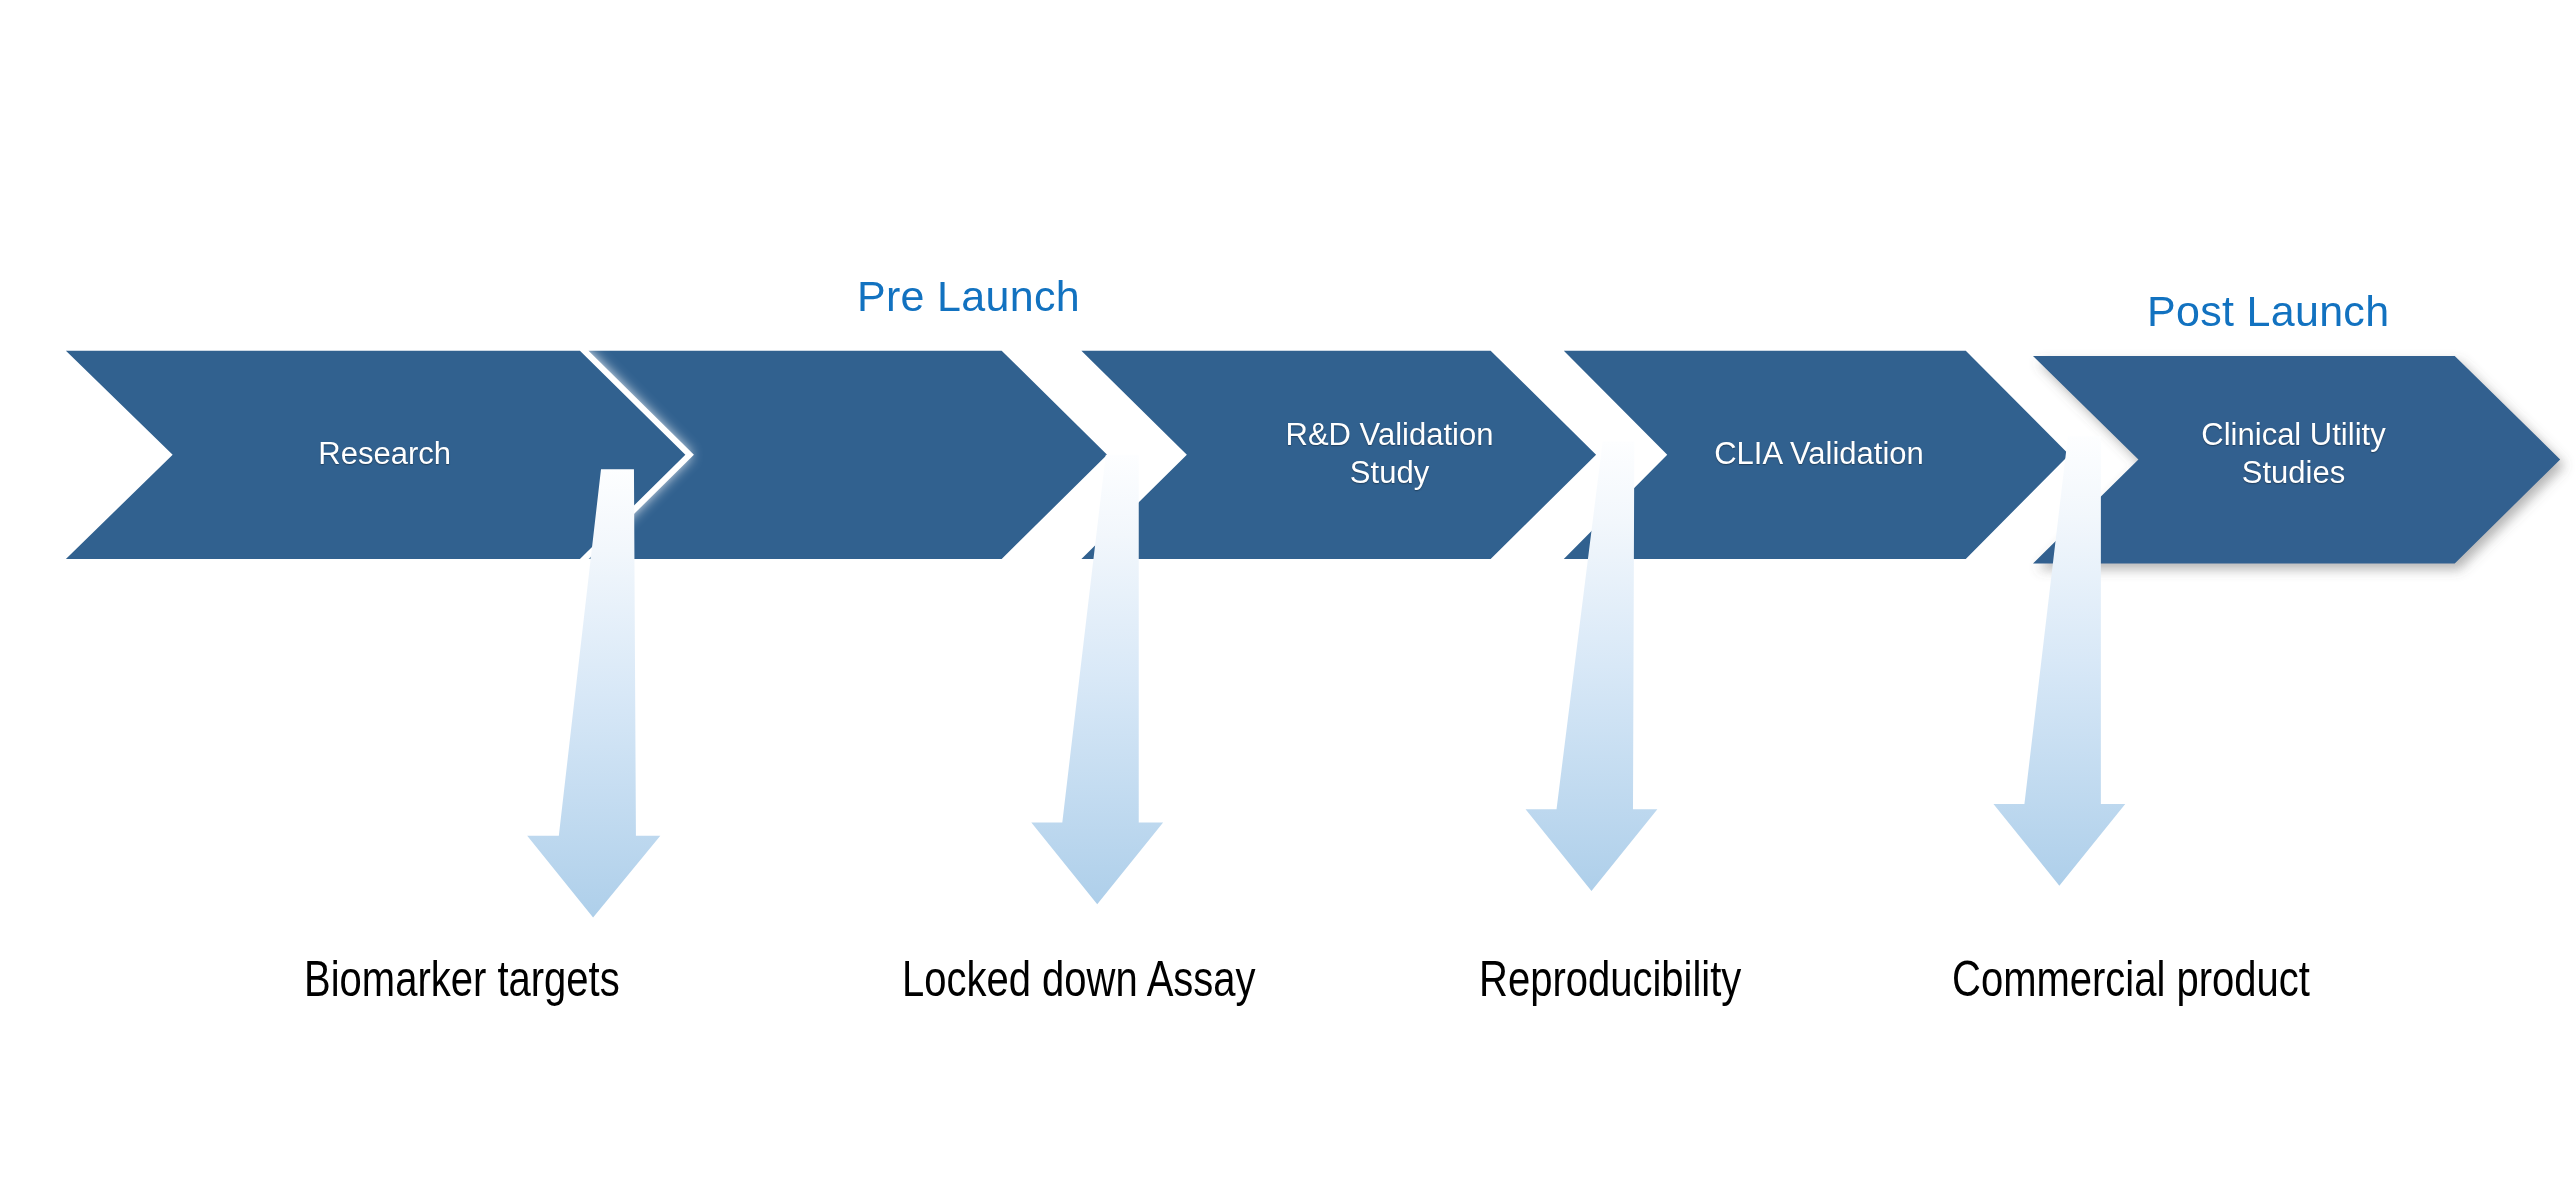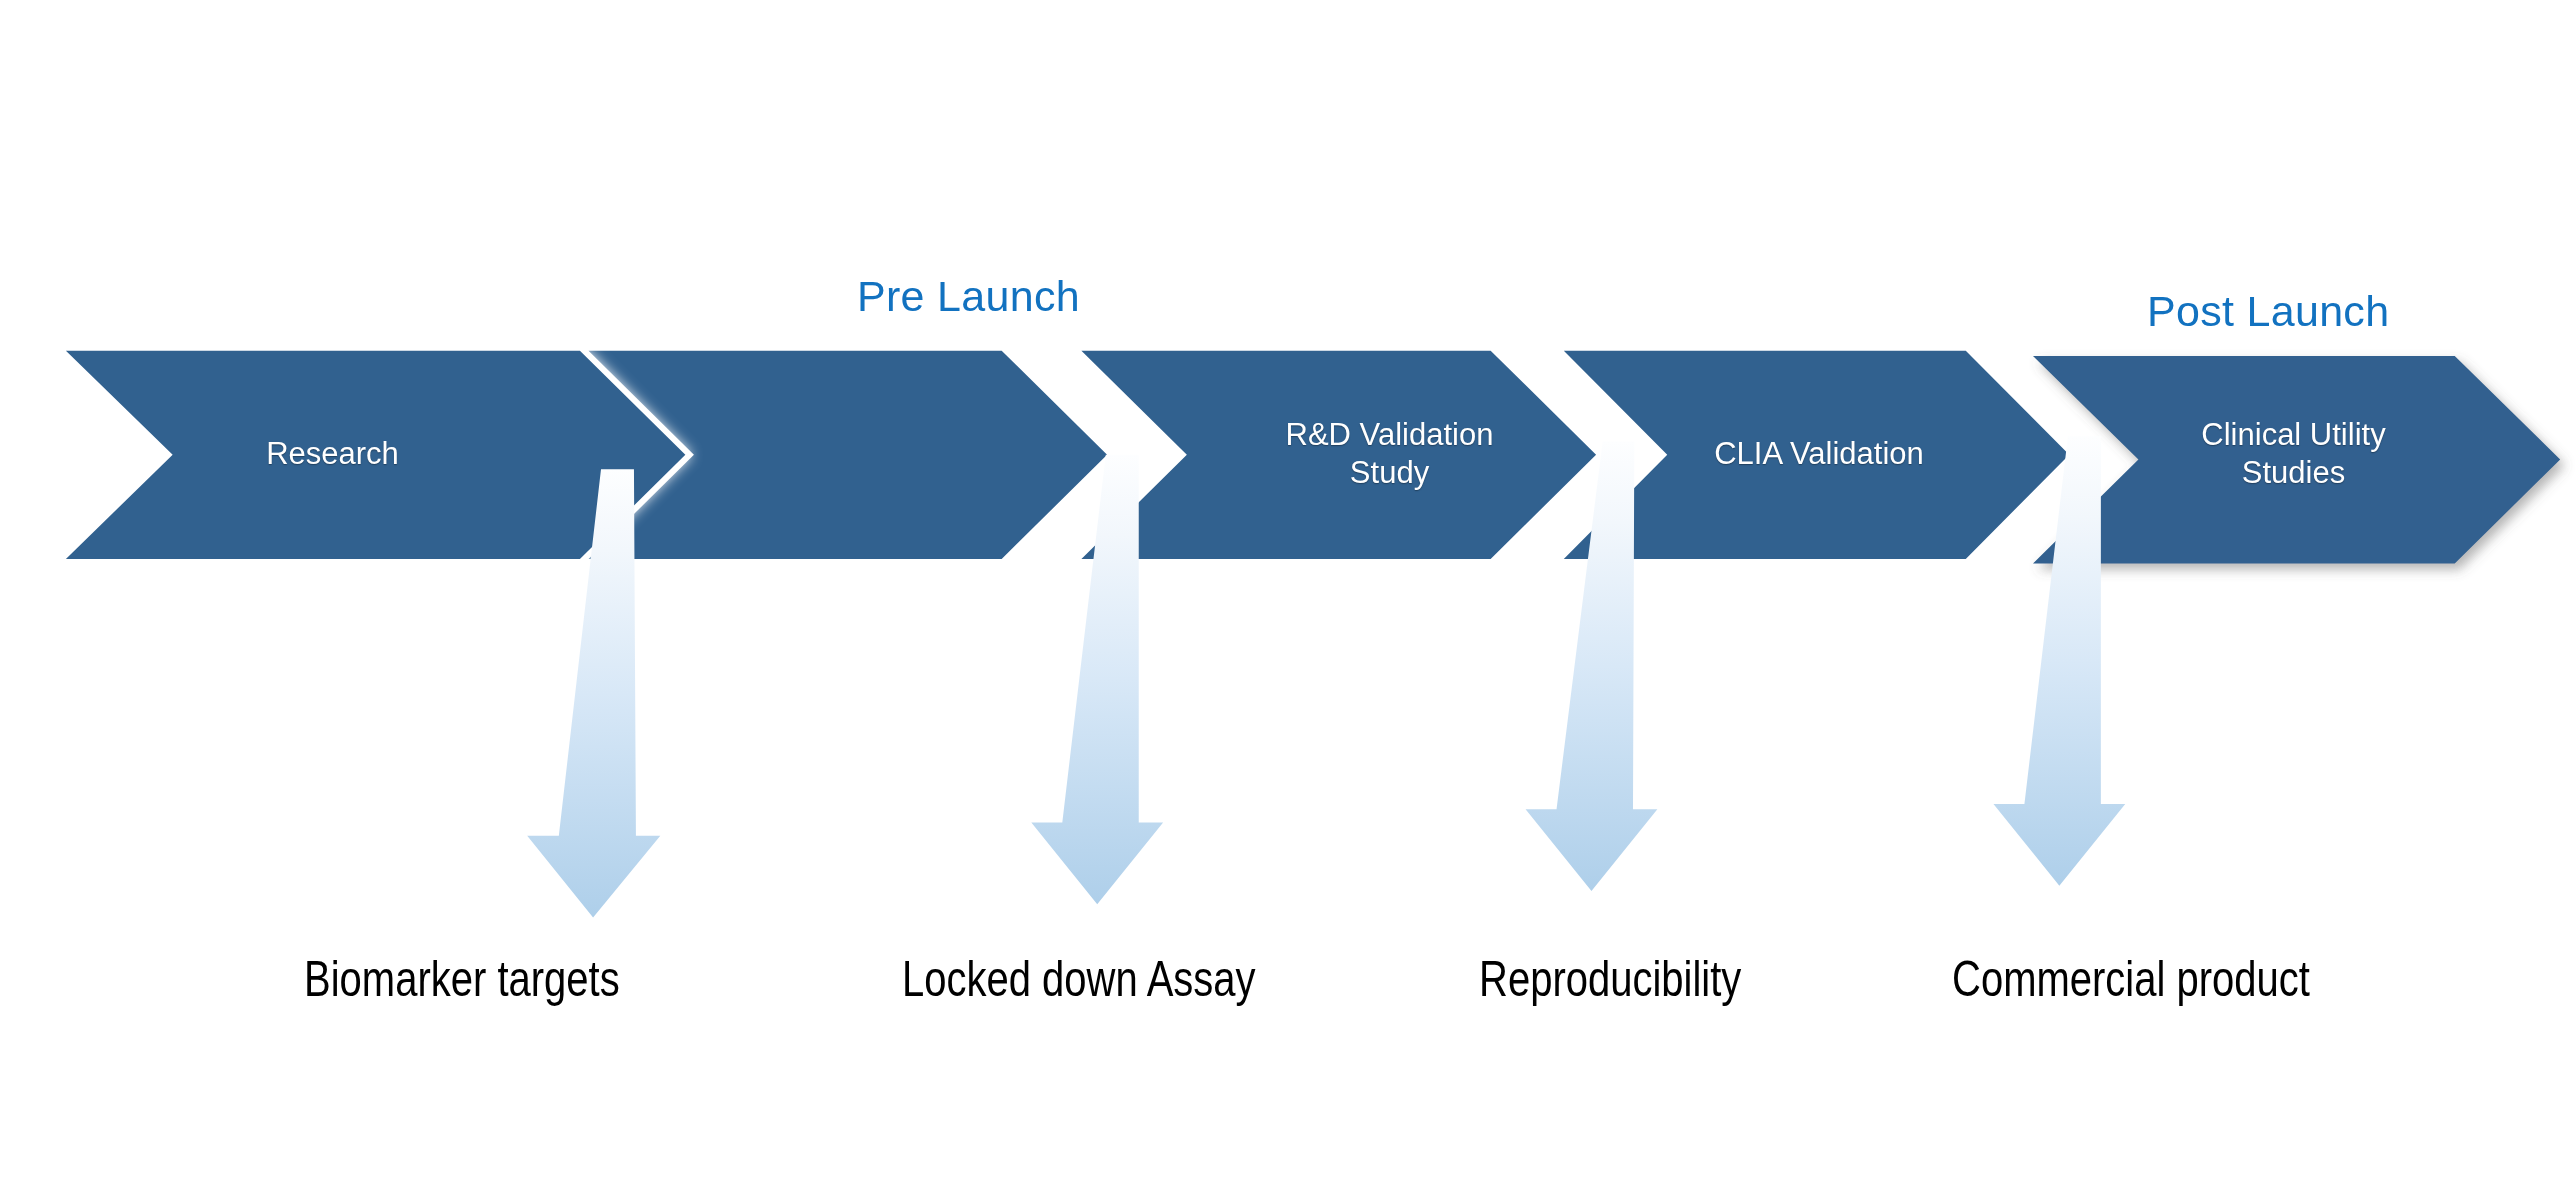--- a/index.html
+++ b/index.html
@@ -26,21 +26,21 @@
     position:absolute;
     color:#ffffff;
     font-size:31px;
     line-height:38px;
     text-align:center;
     white-space:pre-line;
     font-family:"Liberation Sans",sans-serif;
     text-shadow:0 0.7px 1.3px rgba(0,0,0,.35);
     pointer-events:none;
   }
-  #chev-label-0{left:194px;top:435px;width:277px;}
+  #chev-label-0{left:174px;top:435px;width:277px;text-align:right;}
   #chev-label-1{left:675px;top:418px;width:316px;}
   #chev-label-2{left:1126px;top:416px;width:527px;}
   #chev-label-3{left:1582px;top:435px;width:474px;}
   #chev-label-4{left:2030px;top:416px;width:527px;text-align:center;}
 
   .outcome-label{
     position:absolute;
     color:#000000;
     font-size:50px;
     font-family:"Liberation Sans",sans-serif;

